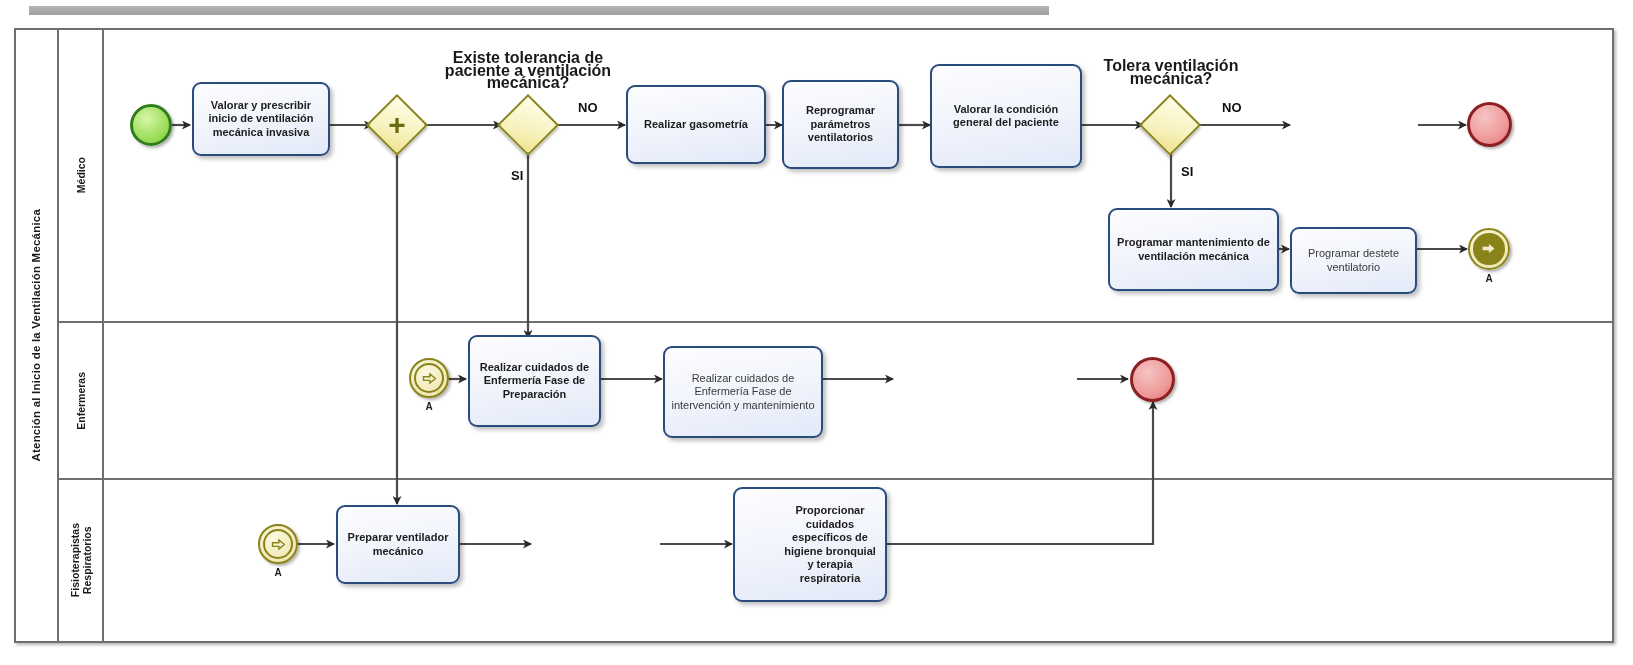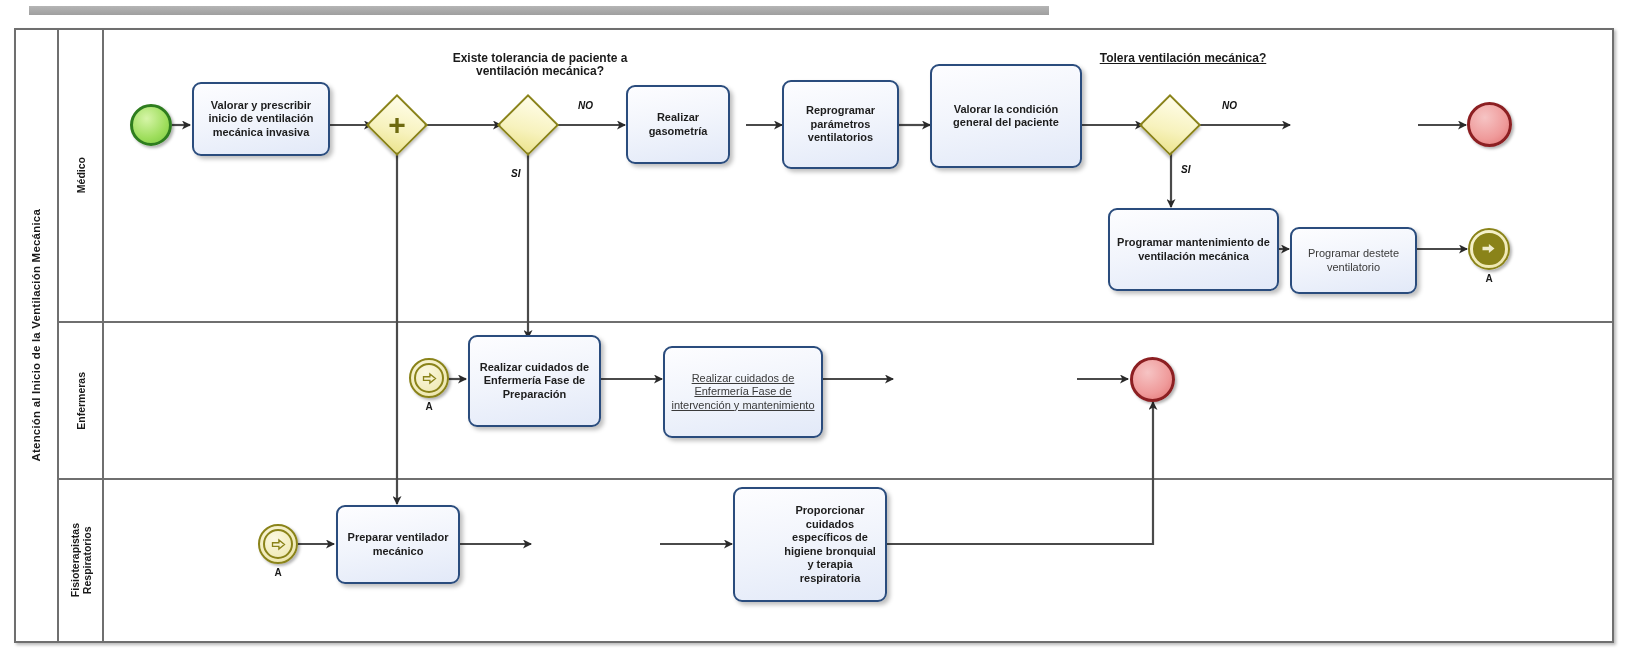--- a/index.html
+++ b/index.html
@@ -137,28 +137,28 @@
   }
   .gw-glyph{
     position:absolute;
     color:#6e6a10;
     font-weight:bold;
     display:flex;align-items:center;justify-content:center;
     pointer-events:none;
   }
   .gw-label{
     position:absolute;
-    font-size:12px;font-weight:bold;color:#1a1a1a;
-    text-align:center;line-height:12.5px;margin-left:12px;
+    font-size:16px;font-weight:bold;color:#1a1a1a;
+    text-align:center;line-height:12.5px;
   }
   
   .flow-layer{position:absolute;left:0;top:0;width:1633px;height:665px;overflow:visible;}
   .edge-label{
     position:absolute;
-    font-size:10px;font-weight:bold;color:#111;font-style:italic;
+    font-size:13px;font-weight:bold;color:#111;
   }
 </style>
 </head>
 <body>
 
 <div id="stage">
 
   <div class="topbar"></div>
 
   <div class="pool"></div>
@@ -242,28 +242,28 @@
   <div class="task" style="left:192px;top:82px;width:138px;height:74px;">Valorar y prescribir inicio de ventilación mecánica invasiva</div>
 
   <div class="gw" style="left:375px;top:103px;"></div>
   <div class="gw-glyph" style="left:375px;top:103px;width:44px;height:44px;font-size:30px;line-height:30px;">+</div>
 
   <div class="gw" style="left:506px;top:103px;"></div>
   <div class="gw-label" style="left:420px;top:52px;width:216px;">Existe tolerancia de paciente a ventilación mecánica?</div>
   <div class="edge-label" style="left:578px;top:100px;">NO</div>
   <div class="edge-label" style="left:511px;top:168px;">SI</div>
 
-  <div class="task" style="left:626px;top:85px;width:104px;height:79px;">Realizar gasometría</div>
+  <div class="task" style="left:626px;top:85px;width:140px;height:79px;">Realizar gasometría</div>
 
   <div class="task" style="left:930px;top:64px;width:152px;height:104px;">Valorar  la condición general del paciente</div>
 
   <div class="task" style="left:782px;top:80px;width:117px;height:89px;">Reprogramar parámetros ventilatorios</div>
 
   <div class="gw" style="left:1148px;top:103px;"></div>
-  <div class="gw-label" style="left:1079px;top:52px;width:184px;text-decoration:underline;">Tolera ventilación mecánica?</div>
+  <div class="gw-label" style="left:1079px;top:60px;width:184px;">Tolera ventilación mecánica?</div>
   <div class="edge-label" style="left:1222px;top:100px;">NO</div>
   <div class="edge-label" style="left:1181px;top:164px;">SI</div>
 
 
   <div class="ev ev-end" style="left:1467px;top:102px;width:45px;height:45px;"></div>
 
   <div class="task" style="left:1108px;top:208px;width:171px;height:83px;">Programar mantenimiento de ventilación mecánica</div>
 
   <div class="task thin" style="left:1290px;top:216px;width:127px;height:67px;">Programar destete ventilatorio</div>
 
@@ -280,21 +280,21 @@
     <div class="inner">
       <svg width="15" height="15" viewBox="0 0 16 16" aria-hidden="true">
         <path d="M1.6,6.1 L8.4,6.1 L8.4,3.1 L14.4,8 L8.4,12.9 L8.4,9.9 L1.6,9.9 z" fill="none" stroke="#8a8319" stroke-width="1.4"></path>
       </svg>
     </div>
   </div>
   <div class="ev-label" style="left:409px;top:401px;">A</div>
 
   <div class="task" style="left:468px;top:335px;width:133px;height:92px;">Realizar cuidados de Enfermería Fase de Preparación</div>
 
-  <div class="task thin" style="left:663px;top:335px;width:160px;height:92px;text-decoration:underline;">Realizar cuidados de Enfermería Fase de intervención y mantenimiento</div>
+  <div class="task thin" style="left:663px;top:335px;width:160px;height:92px;">Realizar cuidados de Enfermería Fase de intervención y mantenimiento</div>
 
 
   <div class="ev ev-end" style="left:1130px;top:357px;width:45px;height:45px;"></div>
 
   <div class="ev ev-link" style="left:258px;top:524px;width:40px;height:40px;">
     <div class="inner">
       <svg width="15" height="15" viewBox="0 0 16 16" aria-hidden="true">
         <path d="M1.6,6.1 L8.4,6.1 L8.4,3.1 L14.4,8 L8.4,12.9 L8.4,9.9 L1.6,9.9 z" fill="none" stroke="#8a8319" stroke-width="1.4"></path>
       </svg>
     </div>

